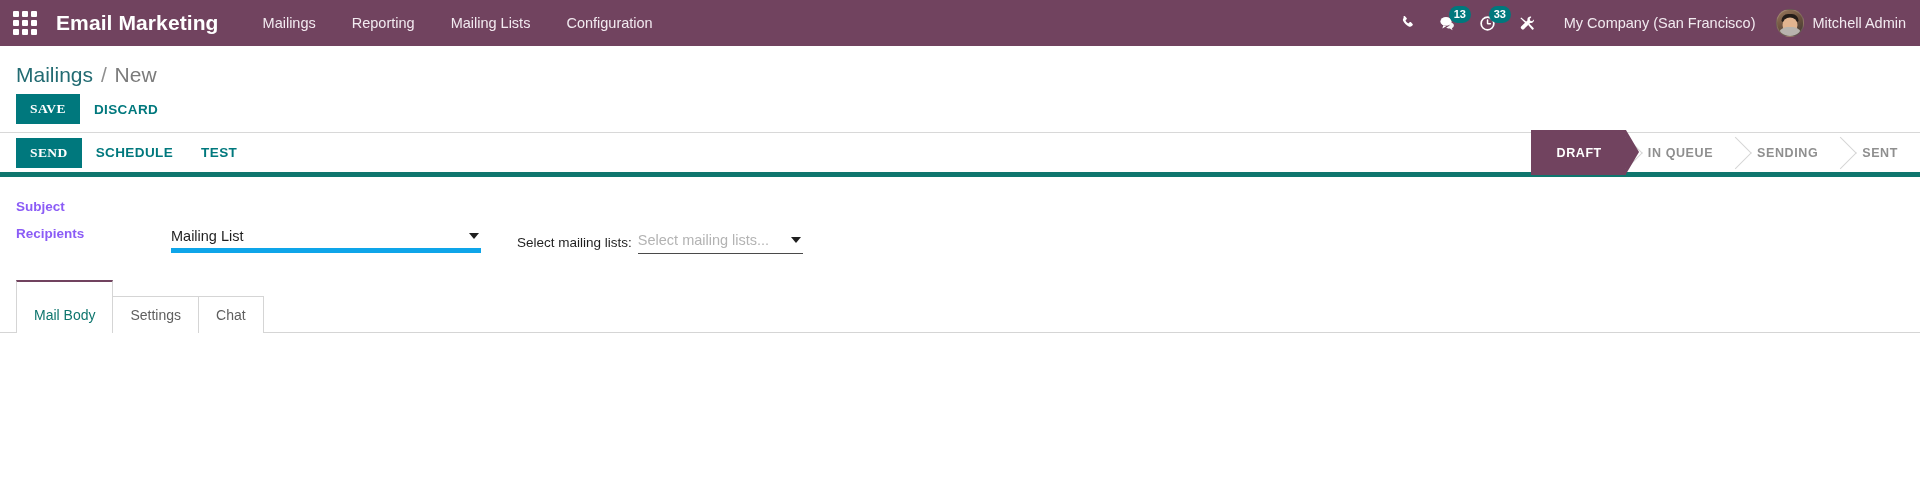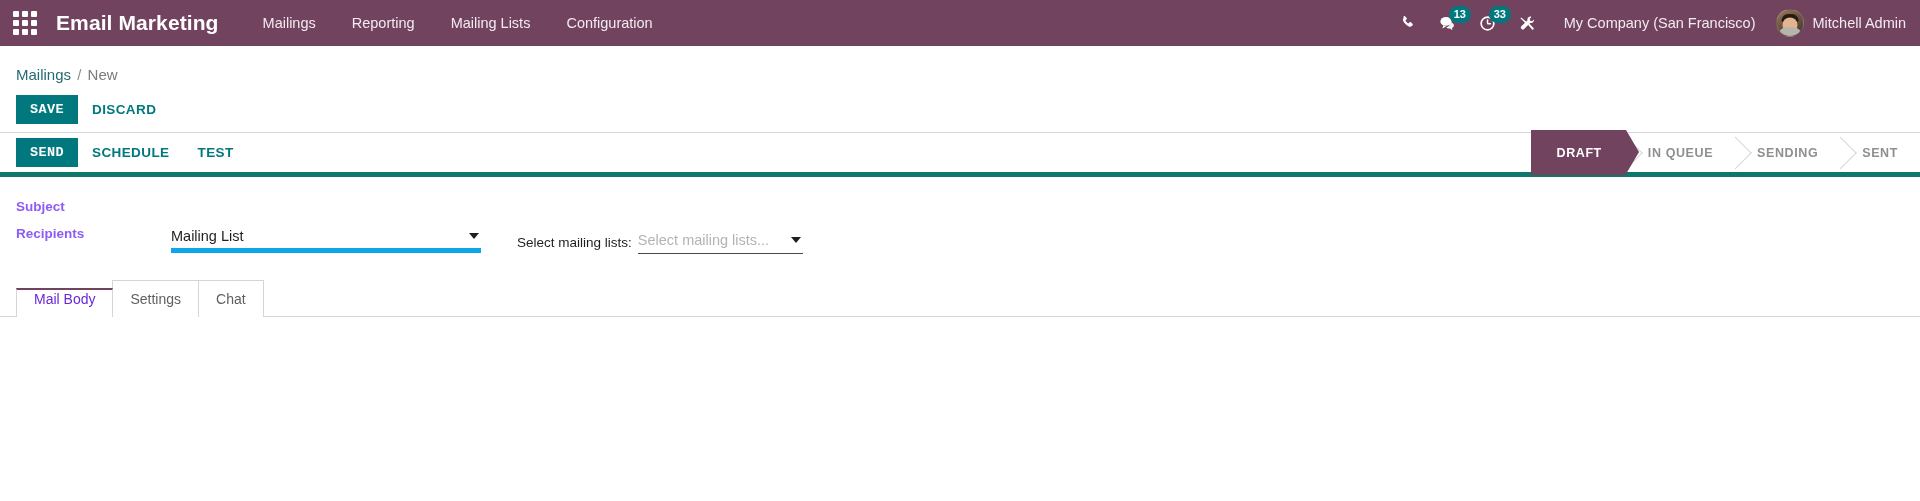--- a/index.html
+++ b/index.html
@@ -162,21 +162,21 @@
     color: #f2eaf0;
     margin-left: 9px;
     white-space: nowrap;
   }
 
   
   .breadcrumb-bar {
     padding: 16px 0 0 16px;
     height: 42px;
   }
-  .breadcrumb { font-size: 15px; line-height: 26px; }
+  .breadcrumb { font-size: 21px; line-height: 26px; }
   .breadcrumb .crumb-link {
     color: #226b72;
     cursor: pointer;
     text-decoration: none;
   }
   .breadcrumb .crumb-sep { color: #8f8f8f; margin: 0 2px; }
   .breadcrumb .crumb-active { color: #7b7b7b; }
 
   
   .action-bar {
@@ -187,21 +187,21 @@
   }
   .btn-primary-solid {
     background: #00787d;
     color: #ffffff;
     border: none;
     font-size: 13.5px;
     font-weight: bold;
     letter-spacing: 0.4px;
     padding: 7px 14px;
     cursor: pointer;
-    font-family: Liberation Mono, monospace;
+    font-family: Liberation Serif, serif;
     border-radius: 0;
   }
   .btn-text-teal {
     background: transparent;
     color: #00787d;
     border: none;
     font-size: 13.5px;
     font-weight: bold;
     letter-spacing: 0.4px;
     padding: 7px 14px;
@@ -392,23 +392,23 @@
     border: 1px solid #d5d5d5;
     border-bottom: none;
     background: #ffffff;
     cursor: pointer;
     margin-right: -1px;
     position: relative;
     white-space: nowrap;
     line-height: 18px;
   }
   .tab.active {
-    color: #6d28d9;
+    color: #0f766e;
     border-top: 2px solid #71435f;
-    padding-top: 0;
+    padding-top: 24px;
     z-index: 3;
   }
   .tab.active::after {
     content: "";
     position: absolute;
     left: 0; right: 0; bottom: -1px;
     height: 1px;
     background: #ffffff;
   }
   .tab-underline {

